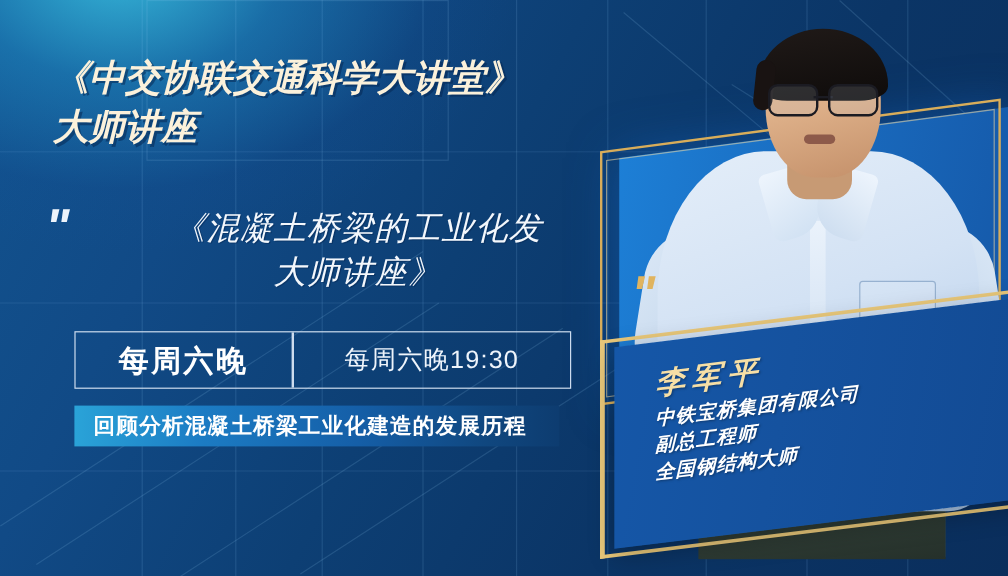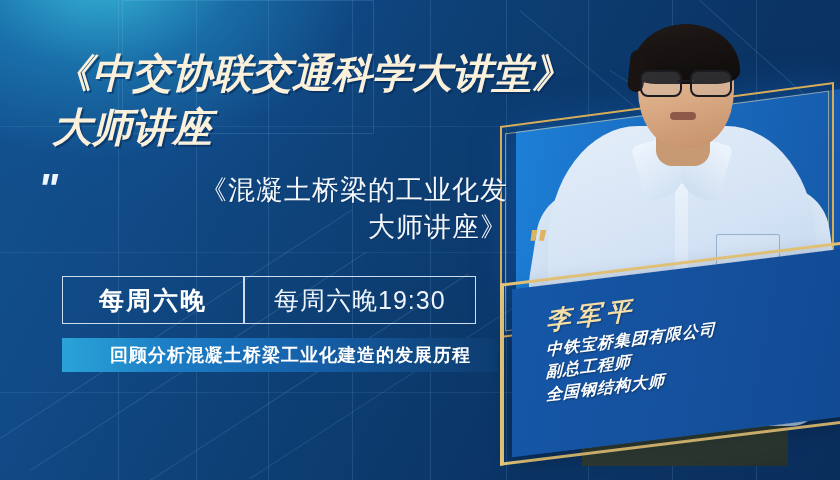--- a/index.html
+++ b/index.html
@@ -137,60 +137,60 @@
     text-shadow:1px 1px 2px rgba(0,0,0,.3);
   }
   .spk-line{
     font-size:16px;color:#ffffff;letter-spacing:1px;line-height:1.42;
     font-style:italic;font-weight:bold;
     text-shadow:1px 1px 2px rgba(0,0,0,.35);
   }
 
   
   .title{
-    position:absolute;left:52px;top:46px;width:520px;
-    font-size:40px;font-weight:bold;color:#fbf1db;line-height:1.36;
+    position:absolute;left:44px;top:46px;width:520px;
+    font-size:30px;font-weight:bold;color:#fbf1db;line-height:1.36;
     letter-spacing:0px;font-style:italic;
     text-shadow:2px 2px 0 rgba(6,40,84,.55);
   }
 
   .quote-wrap{position:absolute;left:36px;top:168px;width:500px;height:92px;}
   .q-open{
     position:absolute;left:2px;top:0px;font-size:42px;line-height:1;
     color:#eef4fb;font-weight:bold;font-style:italic;letter-spacing:-4px;
   }
   .q-close{
     position:absolute;right:-6px;bottom:-6px;font-size:42px;line-height:1;
     color:#e0b45f;font-weight:bold;font-style:italic;letter-spacing:-4px;
   }
   .subtitle{
     position:absolute;left:52px;top:4px;width:420px;
-    text-align:right;
-    font-size:27px;color:#f3f7fc;line-height:1.38;
+    text-align:center;
+    font-size:27px;color:#f3f7fc;line-height:1.38;font-style:italic;
     letter-spacing:1px;
     text-shadow:1px 1px 0 rgba(6,40,84,.5);
   }
 
   .info-box{
     position:absolute;left:62px;top:276px;width:412px;height:46px;
     border:1.6px solid #cddcee;display:flex;align-items:center;
   }
   .info-a{
     width:180px;text-align:center;font-size:25px;font-weight:bold;color:#ffffff;
     letter-spacing:2px;
   }
   .info-div{width:1.6px;height:100%;background:#cddcee;}
   .info-b{
-    flex:1;text-align:center;font-size:25px;color:#eef4fb;letter-spacing:1px;
+    flex:1;text-align:center;font-size:21px;color:#eef4fb;letter-spacing:1px;
   }
 
   .desc-bar{
     position:absolute;left:62px;top:338px;width:404px;height:34px;
     background:linear-gradient(90deg,#2aa3d8 0%, #1c7cc4 26%, #155fa8 58%, #10477f 85%, #0d3c70 100%);
-    display:flex;align-items:center;padding-left:32px;
+    display:flex;align-items:center;
   }
   .desc-bar span{
     padding-left:16px;font-size:18px;color:#ffffff;letter-spacing:1px;font-weight:bold;
   }
 </style>
 </head>
 <body>
 
 <div id="poster">
 

